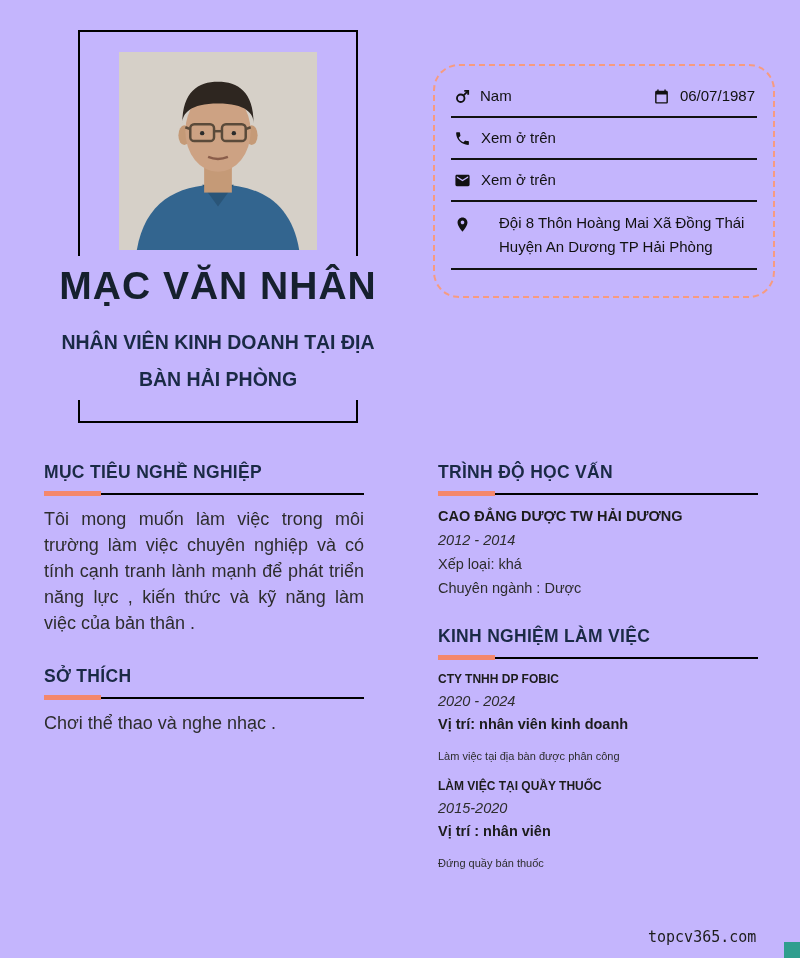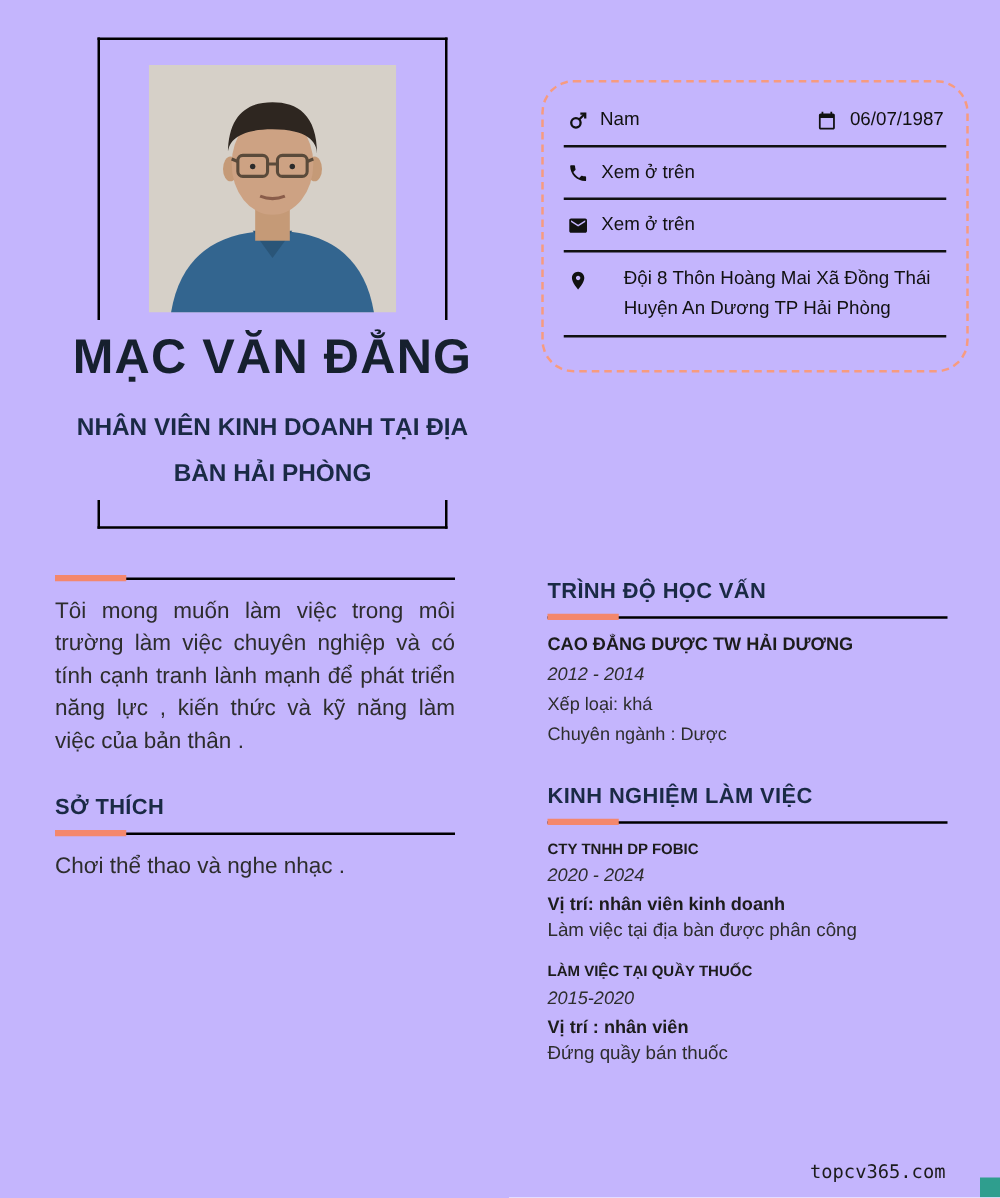--- a/index.html
+++ b/index.html
@@ -65,21 +65,21 @@
   }
   .para { font-size:18px; line-height:26px; text-align:justify; color:#2D2D2D; margin:11px 0 0; }
   .plain { text-align:left; }
 
   .e-school { font-size:14.5px; font-weight:bold; color:#1c1c1c; margin-top:13px; }
   .e-years  { font-size:14.5px; font-style:italic; color:#2D2D2D; margin-top:8px; }
   .e-line   { font-size:14.5px; color:#2D2D2D; margin-top:8px; }
   .j-company { font-size:12px; font-weight:bold; color:#1c1c1c; margin-top:13px; }
   .j-years   { font-size:14.5px; font-style:italic; color:#2D2D2D; margin-top:7px; }
   .j-pos     { font-size:14.5px; font-weight:bold; color:#1c1c1c; margin-top:7px; }
-  .j-desc    { font-size:15px; color:#2D2D2D; margin-top:4px; }
+  .j-desc    { font-size:11px; color:#2D2D2D; margin-top:18px; }
   .job + .job { margin-top:17px; }
 
   
   .watermark {
     position:absolute; left:648px; top:928px;
     font-family:"DejaVu Sans Mono","Liberation Mono",monospace;
     font-size:15px; color:#1C1C1C;
   }
   .corner-square { position:absolute; right:0; bottom:0; width:16px; height:16px; background:#2F9E8E; }
 </style>
@@ -157,29 +157,30 @@
           <path fill="#111" d="M12 2C8.13 2 5 5.13 5 9c0 5.25 7 13 7 13s7-7.75 7-13c0-3.87-3.13-7-7-7zm0 9.5c-1.38 0-2.5-1.12-2.5-2.5s1.12-2.5 2.5-2.5 2.5 1.12 2.5 2.5-1.12 2.5-2.5 2.5z"></path>
         </svg>
       </span>
       <span class="addr-lines">
         <span>Đội 8 Thôn Hoàng Mai Xã Đồng Thái</span><br>
         <span>Huyện An Dương TP Hải Phòng</span>
       </span>
     </div>
   </div>
 
-  <div class="name">MẠC VĂN ĐẲNG</div>
+  <div class="name">MẠC VĂN NHÂN</div>
   <div class="job-title">
     <span>NHÂN VIÊN KINH DOANH TẠI ĐỊA</span><br>
     <span>BÀN HẢI PHÒNG</span>
   </div>
   <div class="bracket"></div>
 
   <div class="col col-left">
     <div class="section">
+      <h2 class="section-h">MỤC TIÊU NGHỀ NGHIỆP</h2>
       <div class="rule"></div>
       <p class="para">Tôi mong muốn làm việc trong môi trường làm việc chuyên nghiệp và có tính cạnh tranh lành mạnh để phát triển năng lực , kiến thức và kỹ năng làm việc của bản thân .</p>
     </div>
     <div class="section">
       <h2 class="section-h">SỞ THÍCH</h2>
       <div class="rule"></div>
       <p class="para plain">Chơi thể thao và nghe nhạc .</p>
     </div>
   </div>
 

